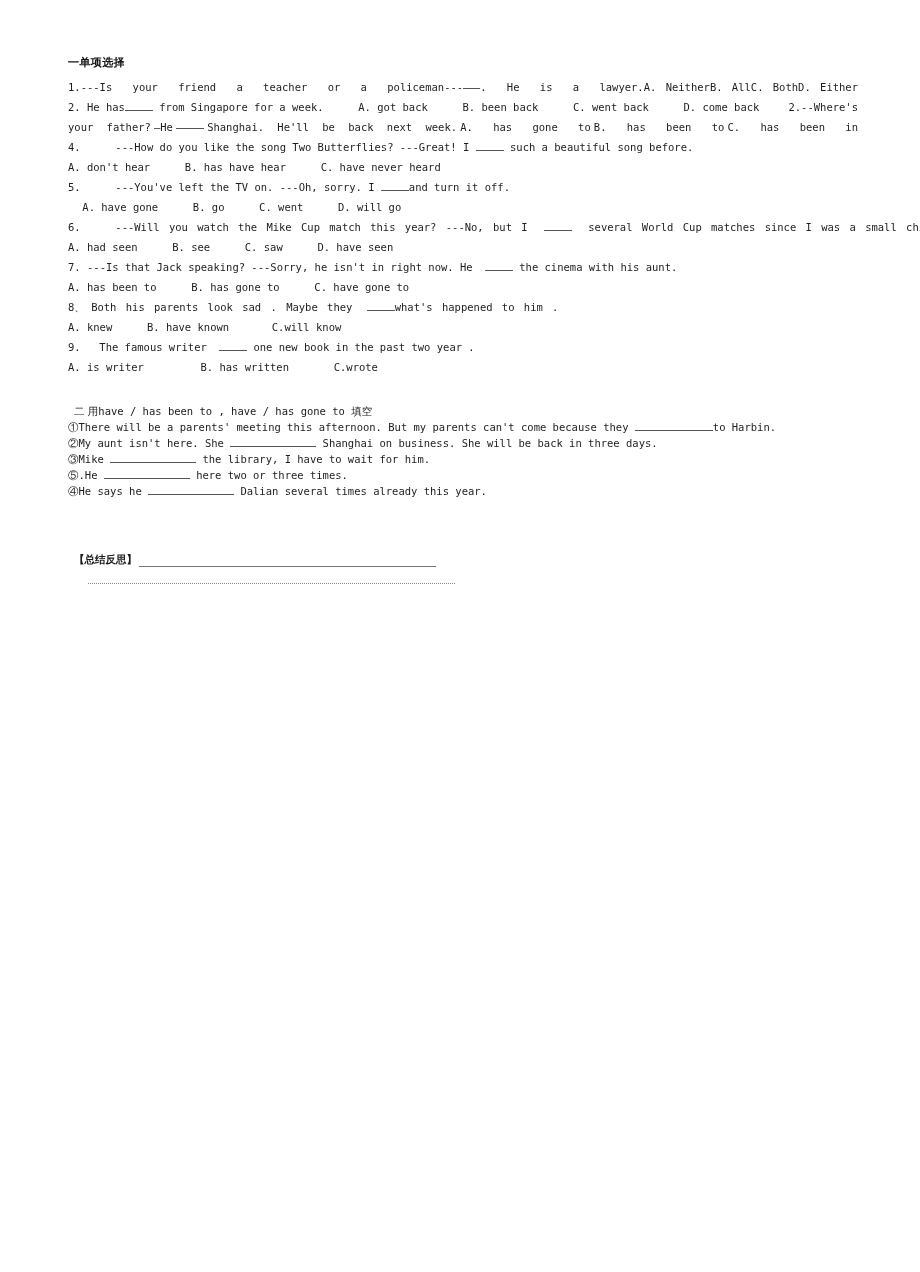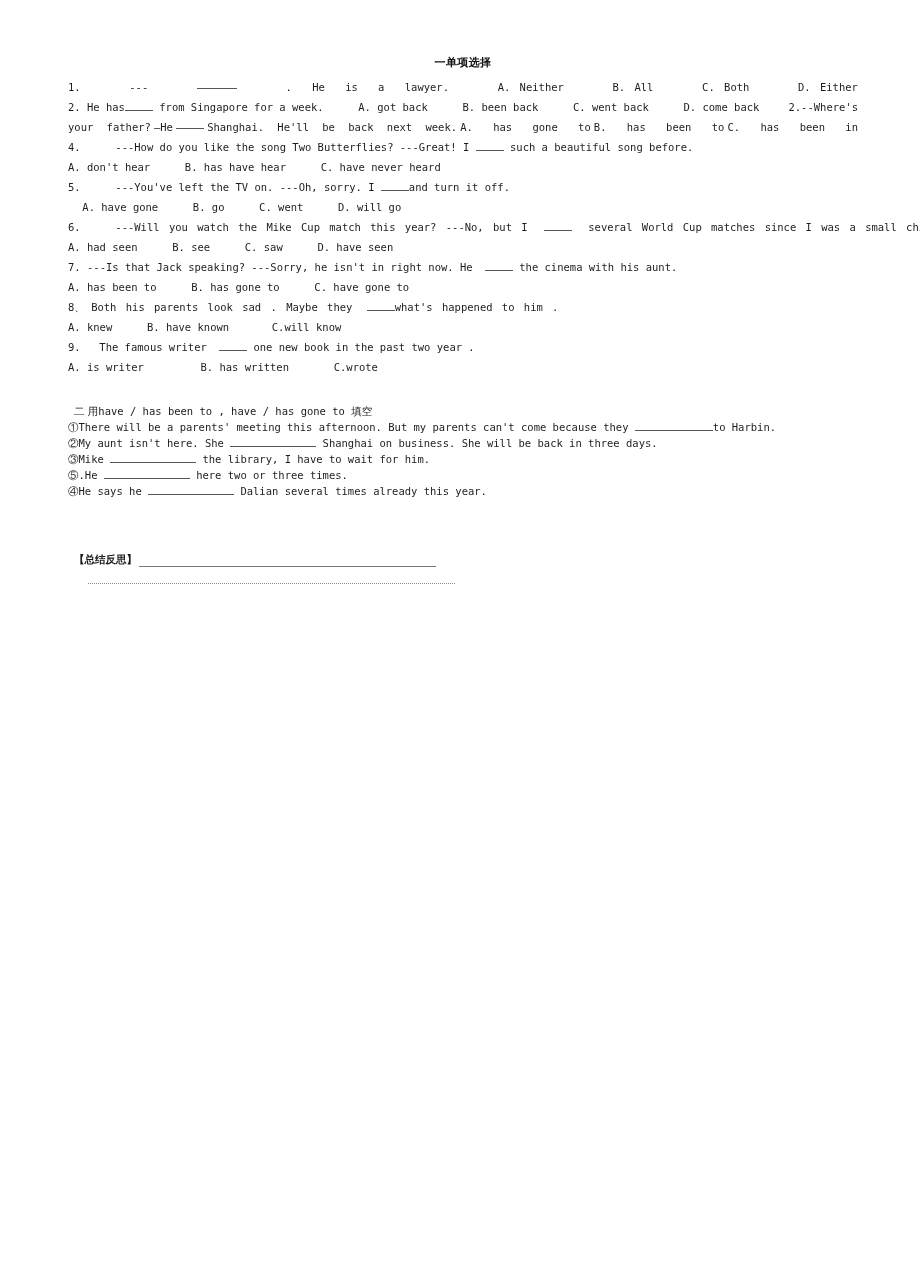--- a/index.html
+++ b/index.html
@@ -26,21 +26,20 @@
 
   
   .sec-head {
     font-family: "DejaVu Sans", "Liberation Sans", sans-serif;
     font-weight: bold;
     font-size: 11px;
     letter-spacing: 0.4px;
     color: #111;
     margin: 0 0 7px 0;
     white-space: nowrap;
-    text-align: center;
   }
 
   
   .qline {
     font-family: "DejaVu Sans Mono", "Liberation Mono", monospace;
     font-size: 10.5px;
     line-height: 20px;
     color: #1d1d1d;
     white-space: nowrap;
     margin: 0;
@@ -124,20 +123,21 @@
 </head>
 <body>
 
 <div class="page">
   <div class="content">
 
     <div class="sec-head">一单项选择</div>
 
     <div class="qline justify">
       <span class="ws0">1.</span>
+      <span class="ws2">---Is  your  friend  a  teacher  or  a  policeman</span>
       <span>---</span>
         <span class="ul ul-5"></span>
       <span class="ws2">.  He  is  a  lawyer.</span>
       <span class="ws3">A.  Neither</span>
       <span class="ws3">B.  All</span>
       <span class="ws3">C.  Both</span>
       <span class="ws3">D.  Either</span>
     </div>
 
     <div class="qline justify">

